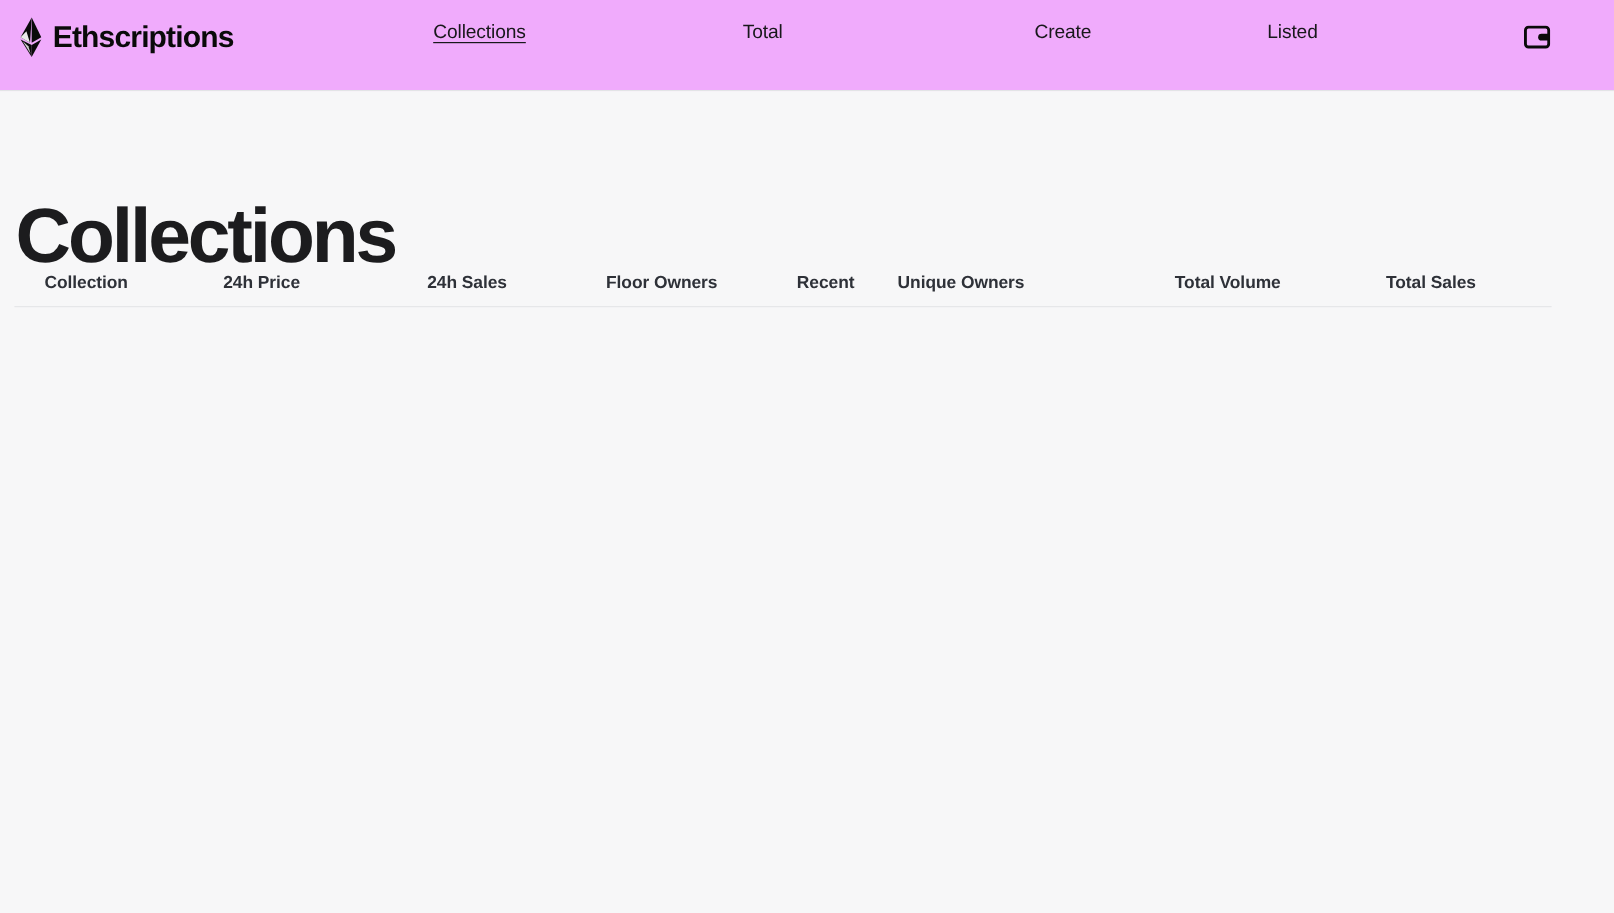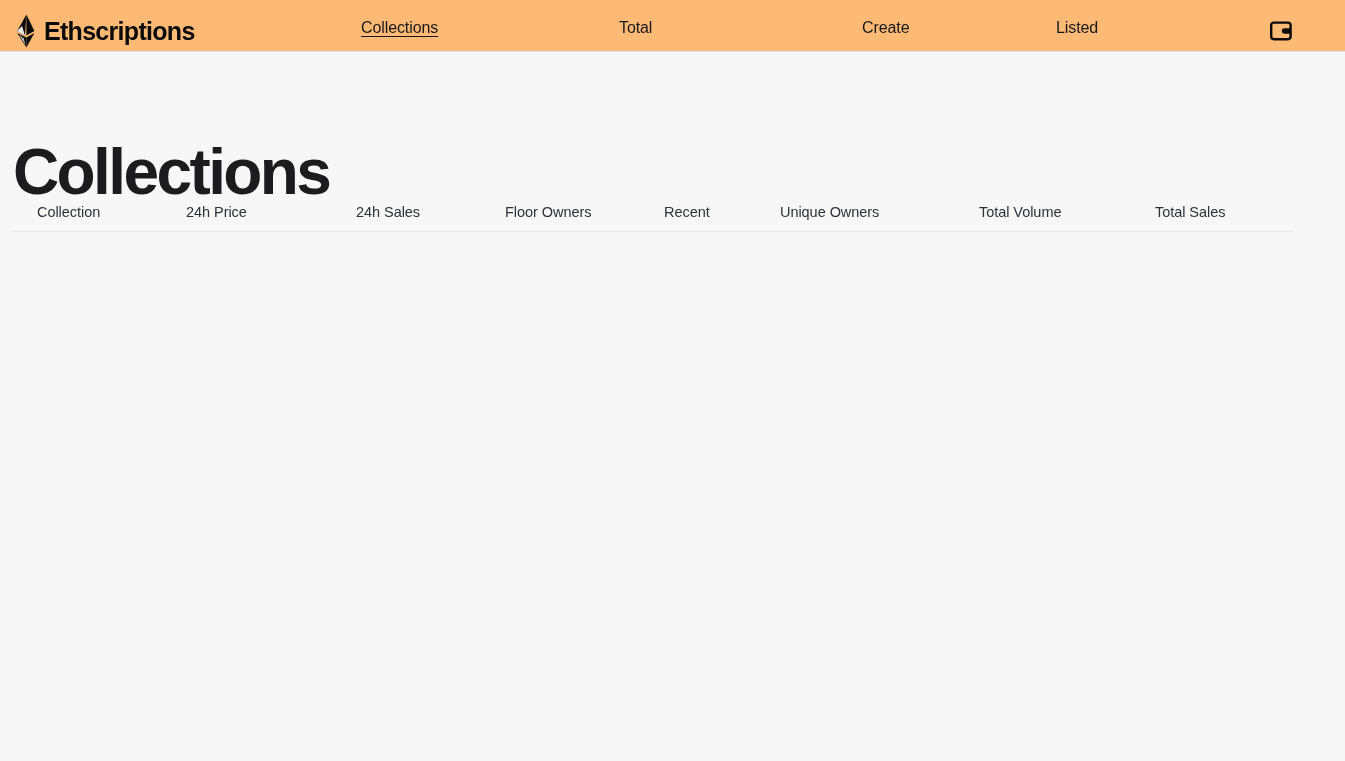--- a/index.html
+++ b/index.html
@@ -14,23 +14,23 @@
     background: #f7f7f8;
     font-family: "Liberation Sans", sans-serif;
     color: #1c1c1e;
     -webkit-font-smoothing: antialiased;
     position: relative;
   }
 
   
   .header {
     position: relative;
-    height: 52px;
+    height: 76px;
     width: 100%;
-    background: #fdba74;
+    background: #f0abfc;
     border-bottom: 1px solid #e3e4e6;
     display: flex;
     align-items: center;
   }
 
   .brand {
     position: absolute;
     left: 13px;
     top: 14px;
     display: flex;
@@ -134,33 +134,33 @@
   .table-head {
     position: relative;
     height: 36px;
     border-bottom: 1px solid #e6e7e9;
   }
 
   .th {
     position: absolute;
     top: 8px;
     font-size: 14.5px;
-    font-weight: 400;
+    font-weight: 700;
     color: #2e3138;
     white-space: nowrap;
     letter-spacing: -0.05px;
     cursor: pointer;
   }
 
   .th-collection     { left: 25px; }
   .th-24h-volume     { left: 174px; }
   .th-24h-sales      { left: 344px; text-align: right; }
   .th-floor-price    { left: 493px; }
   .th-listed         { left: 652px; }
-  .th-unique-owners  { left: 768px; }
+  .th-unique-owners  { left: 736px; }
   .th-total-volume   { left: 967px; }
   .th-total-sales    { left: 1143px; text-align: center; }
 
   .table-body {
     position: relative;
     min-height: 420px;
   }
 </style>
 </head>
 <body>

